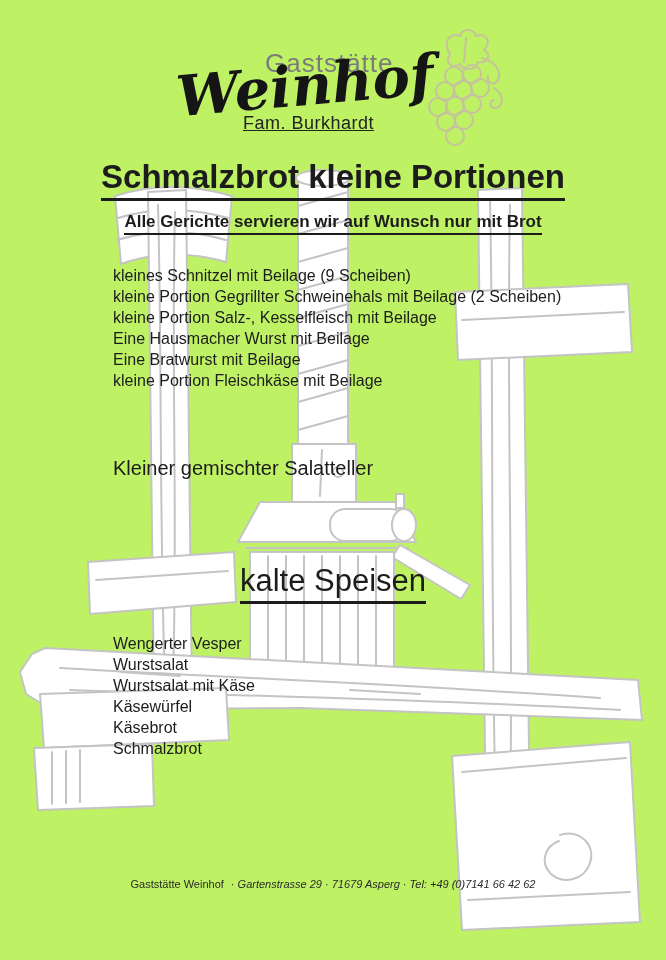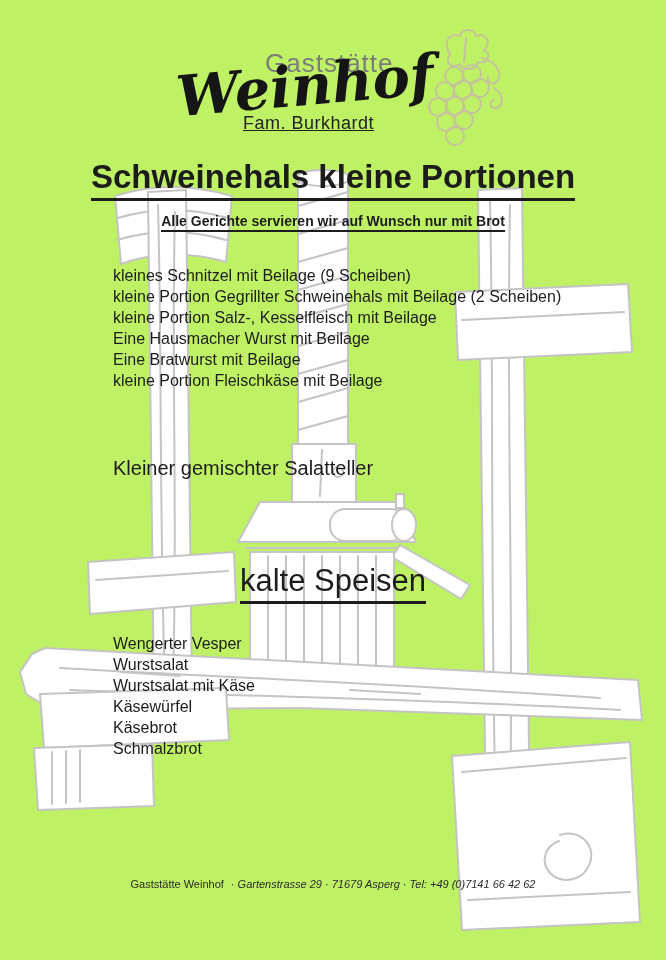--- a/index.html
+++ b/index.html
@@ -39,21 +39,21 @@
   .title-wrap{left:0;right:0;top:158px;text-align:center;}
   .title-wrap span{
     display:inline-block;
     font-size:33px;font-weight:bold;
     border-bottom:3px solid #1c1c1c;
     padding-bottom:2px;
   }
   .subtitle-wrap{left:0;right:0;top:212px;text-align:center;}
   .subtitle-wrap span{
     display:inline-block;
-    font-size:14px;font-weight:bold;
+    font-size:17px;font-weight:bold;
     border-bottom:2px solid #1c1c1c;
     padding-bottom:1px;
   }
   .section-wrap{left:0;right:0;top:563px;text-align:center;}
   .section-wrap span{
     display:inline-block;
     font-size:31px;font-weight:normal;
     border-bottom:3px solid #1c1c1c;
     padding-bottom:2px;
   }
@@ -139,21 +139,21 @@
     <circle cx="68" cy="60" r="9"></circle>
     <circle cx="26" cy="79" r="9"></circle>
     <circle cx="43" cy="78" r="9"></circle>
     <circle cx="60" cy="76" r="9"></circle>
     <circle cx="34" cy="94" r="9"></circle>
     <circle cx="52" cy="92" r="9"></circle>
     <circle cx="43" cy="108" r="9"></circle>
   </svg>
 
   <div class="fg title-wrap">
-    <span>Schweinehals kleine Portionen</span>
+    <span>Schmalzbrot kleine Portionen</span>
   </div>
   <div class="fg subtitle-wrap">
     <span>Alle Gerichte servieren wir auf Wunsch nur mit Brot</span>
   </div>
 
   <div class="fg menu-list">
     <div>kleines Schnitzel mit Beilage (9 Scheiben)</div>
     <div>kleine Portion Gegrillter Schweinehals mit Beilage (2 Scheiben)</div>
     <div>kleine Portion Salz-, Kesselfleisch mit Beilage</div>
     <div>Eine Hausmacher Wurst mit Beilage</div>

